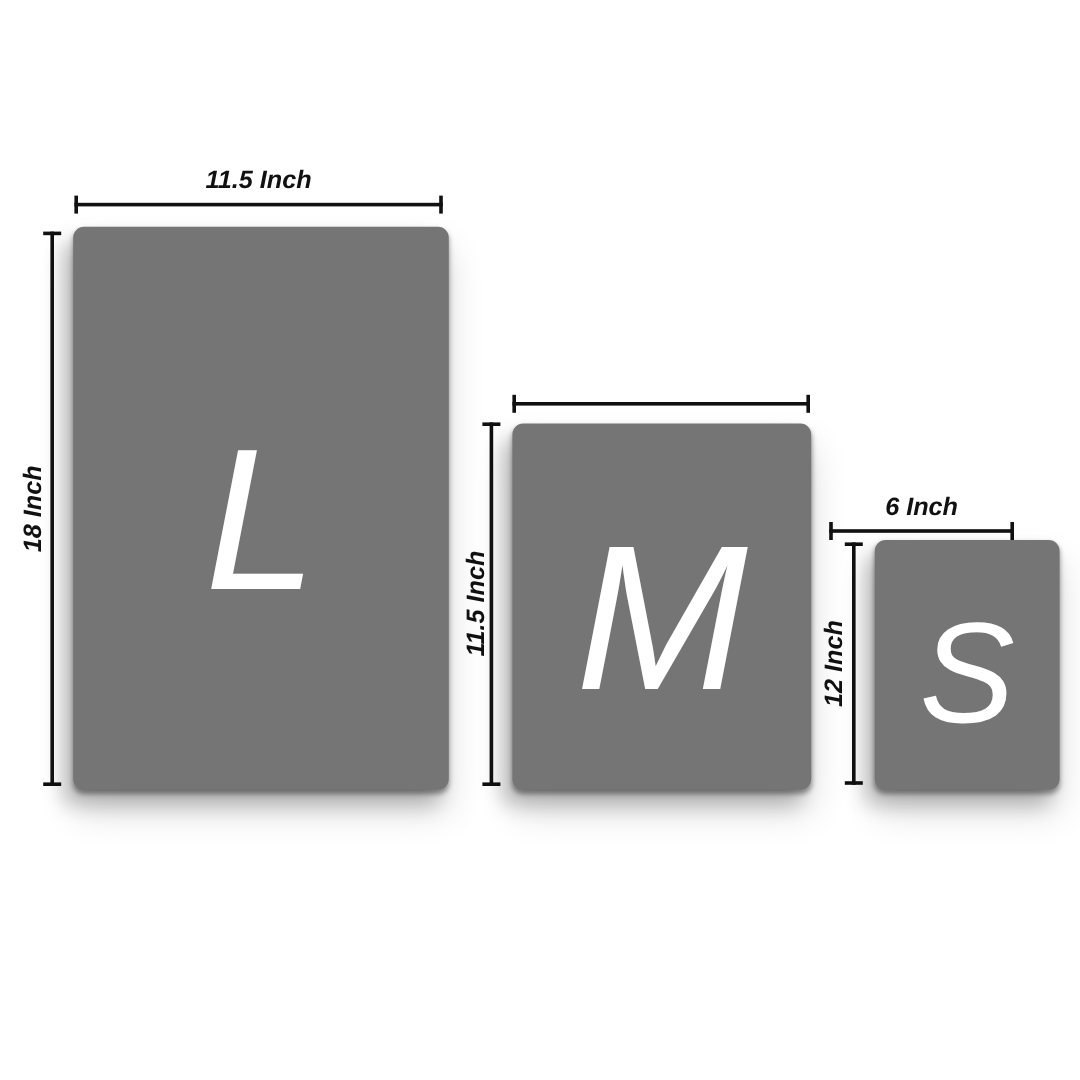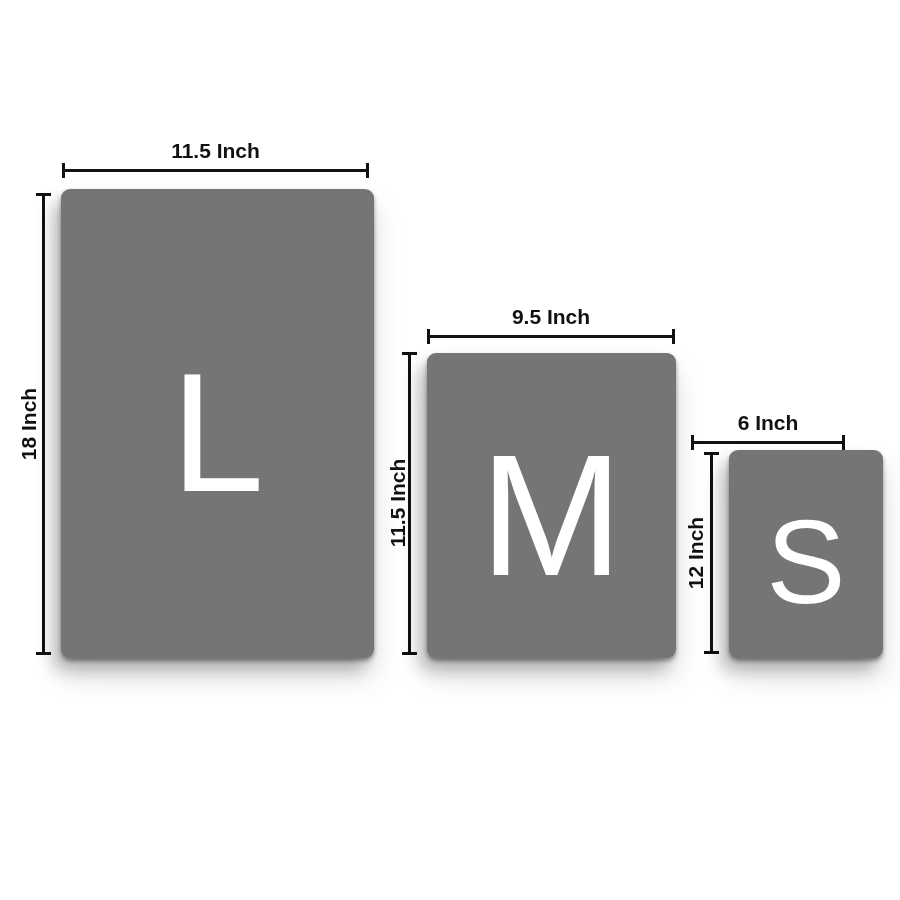--- a/index.html
+++ b/index.html
@@ -12,20 +12,21 @@
   html, body {
     width: 900px; height: 900px;
     background: var(--background);
     font-family: "Liberation Sans", sans-serif;
   }
   .stage {
     position: relative;
     width: 900px; height: 900px;
     background: var(--background);
     overflow: hidden;
+    font-style: italic;
   }
 
   
   .panel {
     position: absolute;
     background: var(--panel);
     border-radius: 9px;
     display: flex; align-items: center; justify-content: center;
     box-shadow:
       0 3px 4px rgba(0,0,0,.38),
@@ -106,21 +107,20 @@
   </div>
   <div class="vdim vdim-l"></div>
   <div class="vlabel-anchor vlabel-l">
     <span class="dimlabel">18 Inch</span>
   </div>
   <div class="panel panel-l">
     <span class="letter">L</span>
   </div>
 
   <div class="hdim hdim-m">
-    <span class="dimlabel">9.5 Inch</span>
     <div class="line"></div>
   </div>
   <div class="vdim vdim-m"></div>
   <div class="vlabel-anchor vlabel-m">
     <span class="dimlabel">11.5 Inch</span>
   </div>
   <div class="panel panel-m">
     <span class="letter">M</span>
   </div>
 

